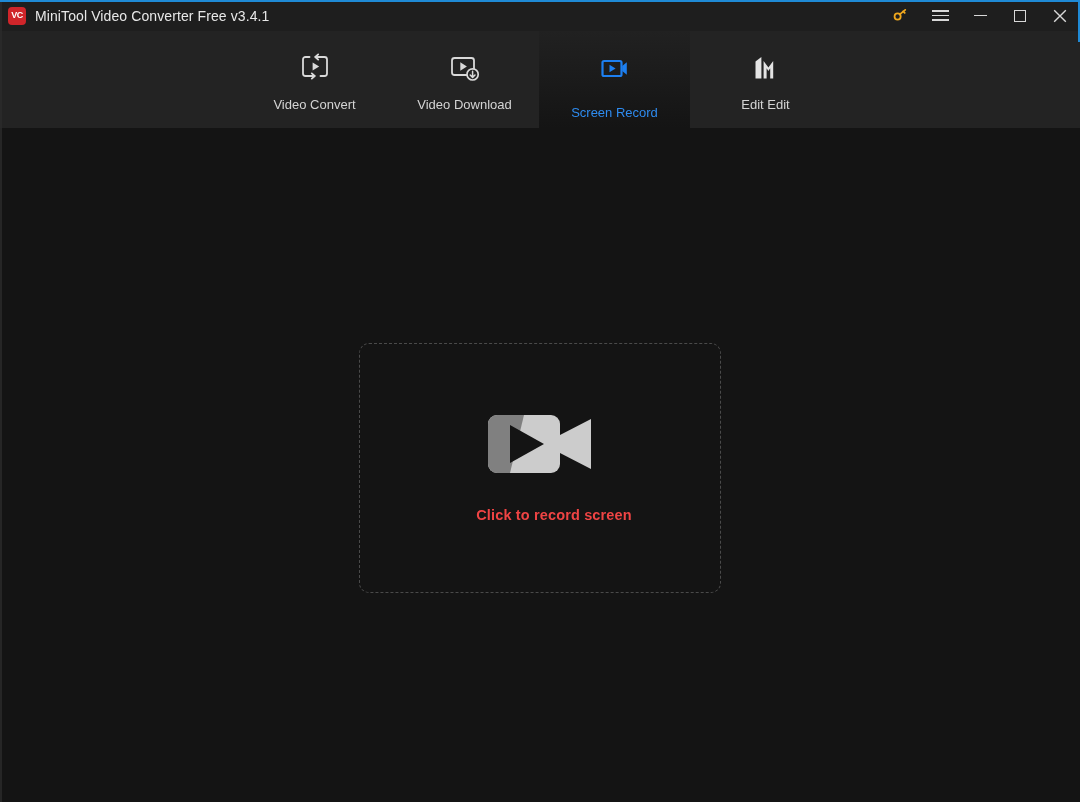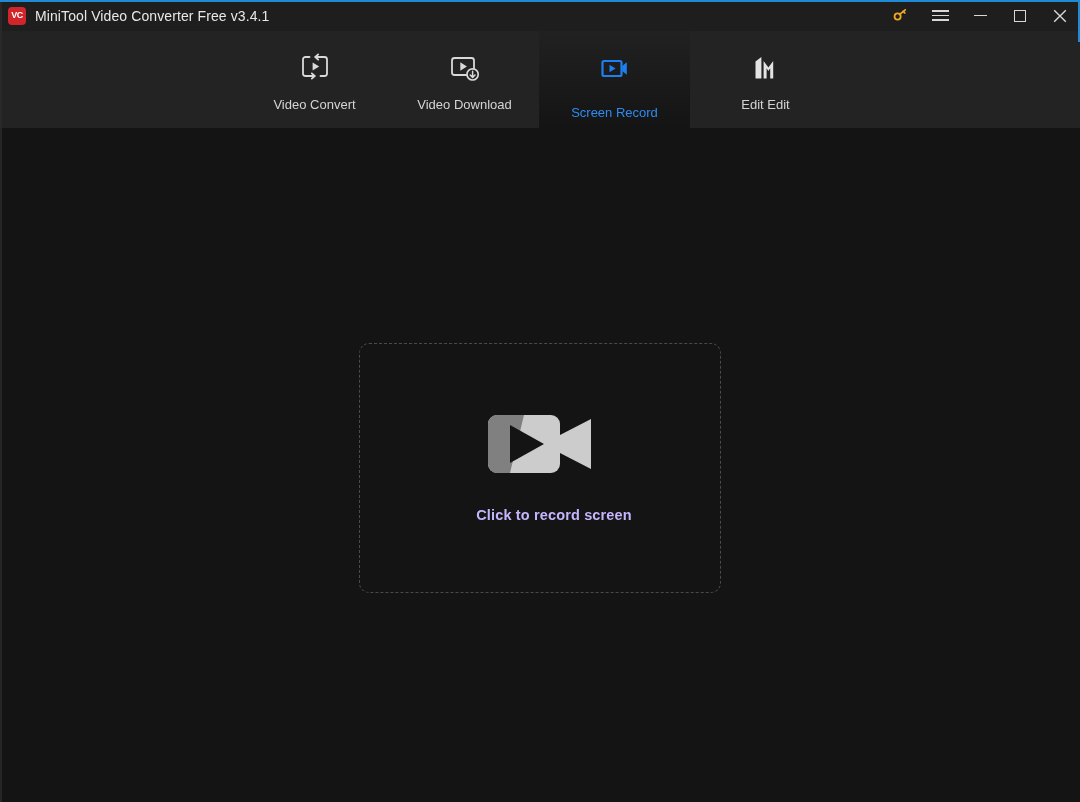--- a/index.html
+++ b/index.html
@@ -187,21 +187,21 @@
   #record-dropzone .cam-wrap {
     width: 104px;
     height: 62px;
     position: relative;
   }
 
   #dropzone-label {
     margin-top: 32px;
     font-size: 14.5px;
     font-weight: bold;
-    color: #c4b5fd;
+    color: #ef4444;
     letter-spacing: .15px;
     margin-left: 28px;
   }
 </style>
 </head>
 <body>
 
 <div id="app-window">
 
   <div class="accent-top"></div>

